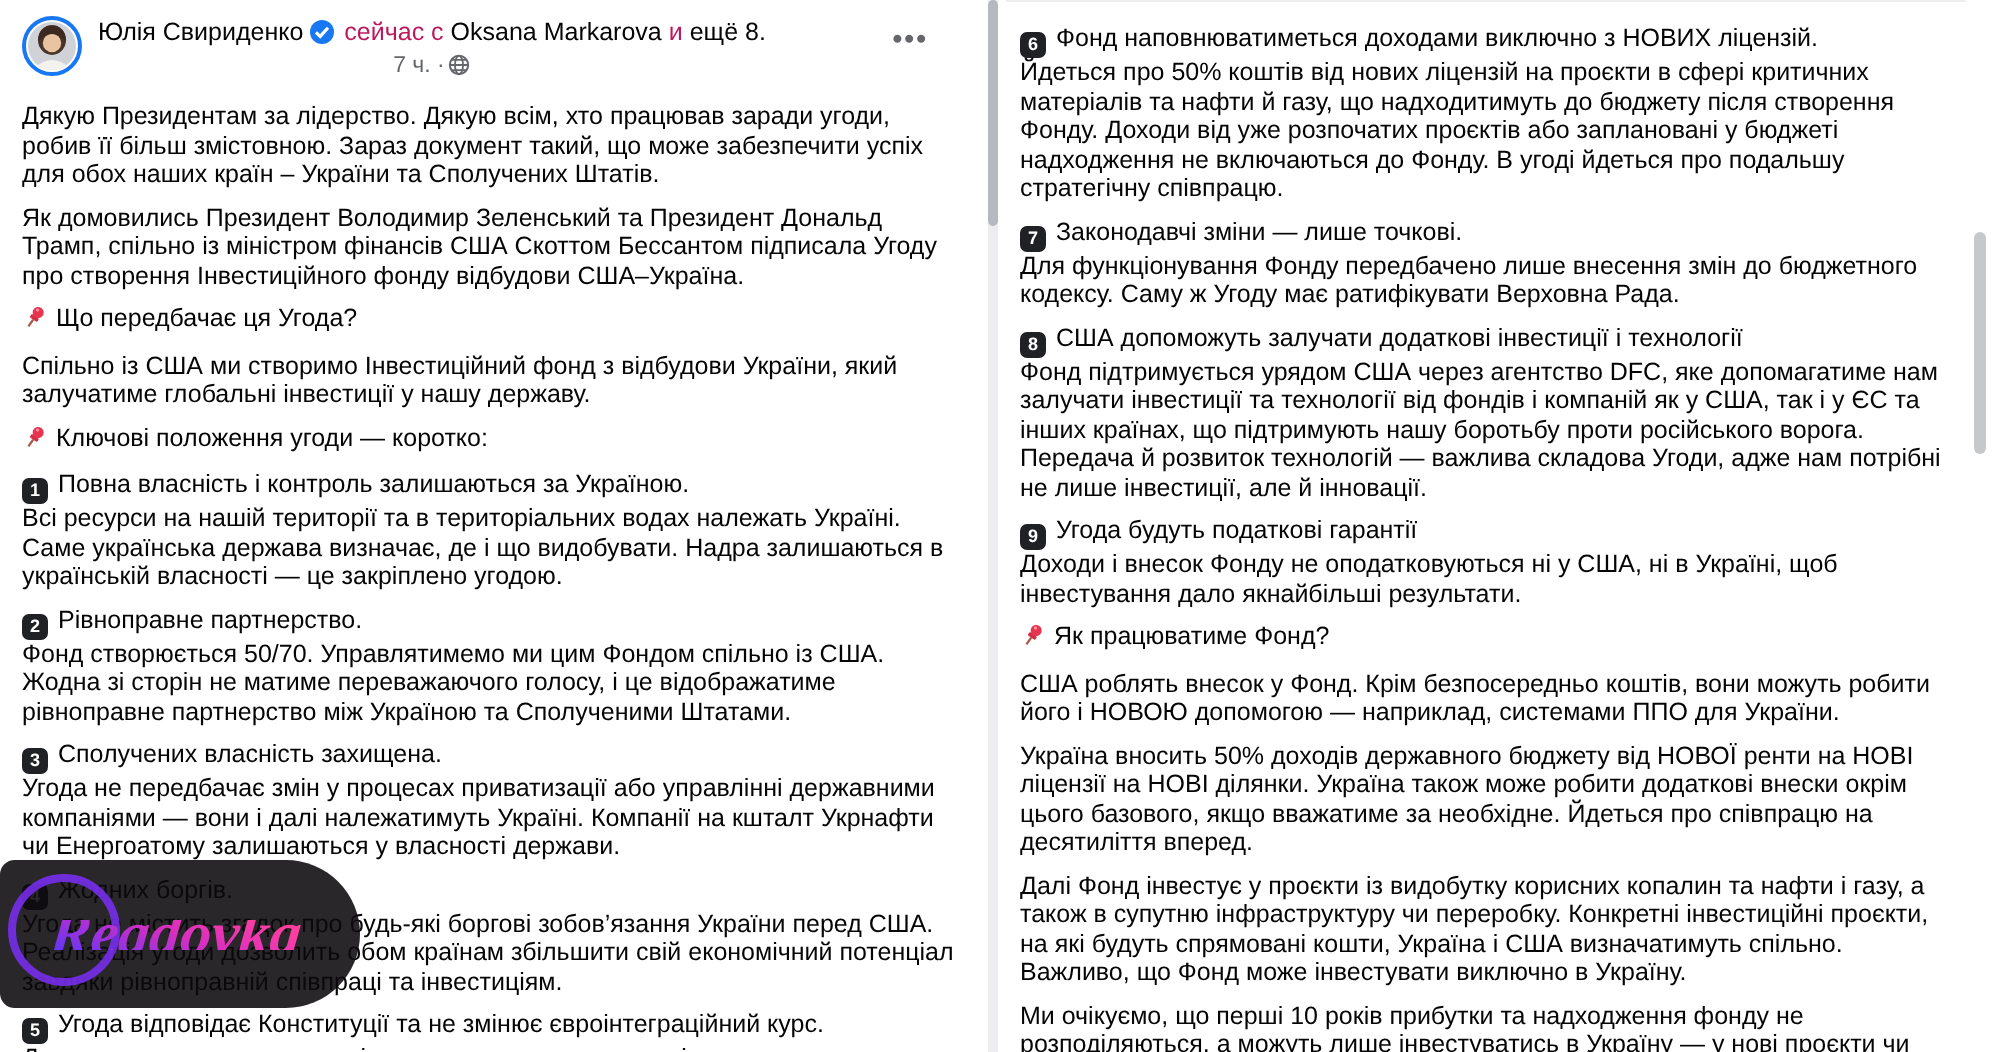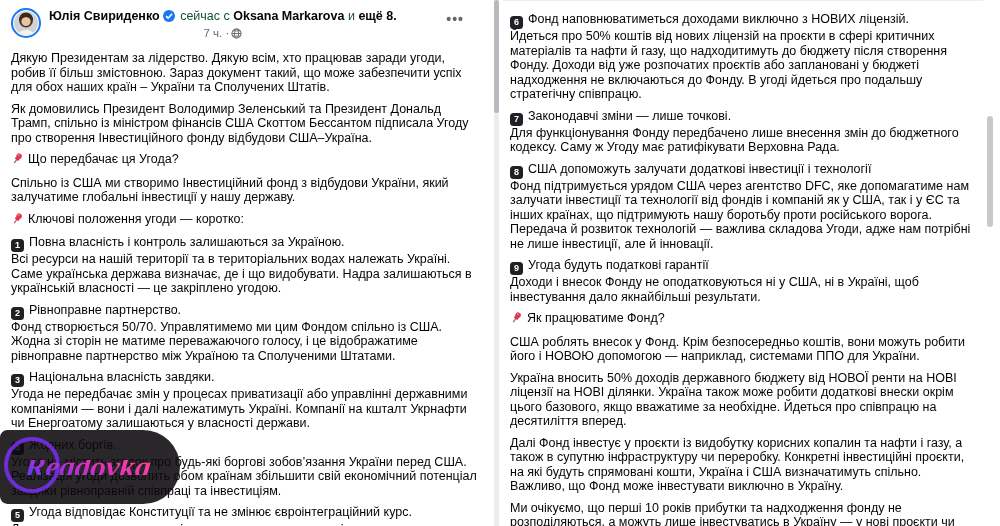--- a/index.html
+++ b/index.html
@@ -14,22 +14,22 @@
   .col-left  { left:0;   width:488px; padding:8px 10px 0 11px; }
   .col-right { left:503px; width:480px; padding:11px 6px 14px 7px; border-top:1px solid #eceef0; }
 
   
   .post-header { position:relative; height:37px; margin-bottom:6px; }
   .avatar-wrap { position:absolute; left:0; top:0; width:30px; height:30px;
     border:2px solid #1877f2; border-radius:50%; padding:1px; cursor:pointer; }
   .avatar-wrap svg { display:block; width:24px; height:24px; border-radius:50%; }
   .hdr-lines { position:absolute; left:38px; top:1px; }
   .hdr-line1 { font-size:12.5px; line-height:15px; white-space:nowrap; }
-  .hdr-name { font-weight:bold; }
-  .hdr-gray { color:#14532d; }
+  .hdr-name { font-weight:normal; }
+  .hdr-gray { color:#be185d; }
   .vbadge { display:inline-block; vertical-align:-2px; margin:0 2px 0 3px; }
   .hdr-line2 { font-size:11.5px; color:#65676b; line-height:14px;text-align:center; }
   .globe-icon { display:inline-block; vertical-align:-1.5px; margin-left:2px; }
   .menu-dots { position:absolute; right:14px; top:4px; color:#65676b;
     font-size:14px; letter-spacing:1px; font-weight:bold; cursor:pointer; }
 
   
   .para { margin:0 0 7px 0; }
   .pin-icon { display:inline-block; vertical-align:-2px; margin-right:4px; }
   .num-badge { display:inline-flex; width:13px; height:13px; border-radius:3.5px;
@@ -114,21 +114,21 @@
           </svg></span><span>Ключові положення угоди — коротко:</span></div>
       <div class="para">
         <div><span class="num-badge">1</span><span>Повна власність і контроль залишаються за Україною.</span></div>
         <div>Всі ресурси на нашій території та в територіальних водах належать Україні. Саме українська держава визначає, де і що видобувати. Надра залишаються в українській власності — це закріплено угодою.</div>
       </div>
       <div class="para">
         <div><span class="num-badge">2</span><span>Рівноправне партнерство.</span></div>
         <div>Фонд створюється 50/70. Управлятимемо ми цим Фондом спільно із США. Жодна зі сторін не матиме переважаючого голосу, і це відображатиме рівноправне партнерство між Україною та Сполученими Штатами.</div>
       </div>
       <div class="para">
-        <div><span class="num-badge">3</span><span>Національна власність завдяки.</span></div>
+        <div><span class="num-badge">3</span><span>Сполучених власність захищена.</span></div>
         <div>Угода не передбачає змін у процесах приватизації або управлінні державними компаніями — вони і далі належатимуть Україні. Компанії на кшталт Укрнафти чи Енергоатому залишаються у власності держави.</div>
       </div>
       <div class="para">
         <div><span class="num-badge">4</span><span>Жодних боргів.</span></div>
         <div>Угода не містить згадок про будь-які боргові зобов’язання України перед США. Реалізація угоди дозволить обом країнам збільшити свій економічний потенціал завдяки рівноправній співпраці та інвестиціям.</div>
       </div>
       <div class="para">
         <div><span class="num-badge">5</span><span>Угода відповідає Конституції та не змінює євроінтеграційний курс.</span></div>
         <div>Документ узгоджується з національним законодавством і не суперечить жодним міжнародним зобов’язанням України. Важливо, що угода стане сигналом і для інших світових гравців, що з Україною надійно співпрацювати довгостроково – на десятиліття.</div>
       </div>

